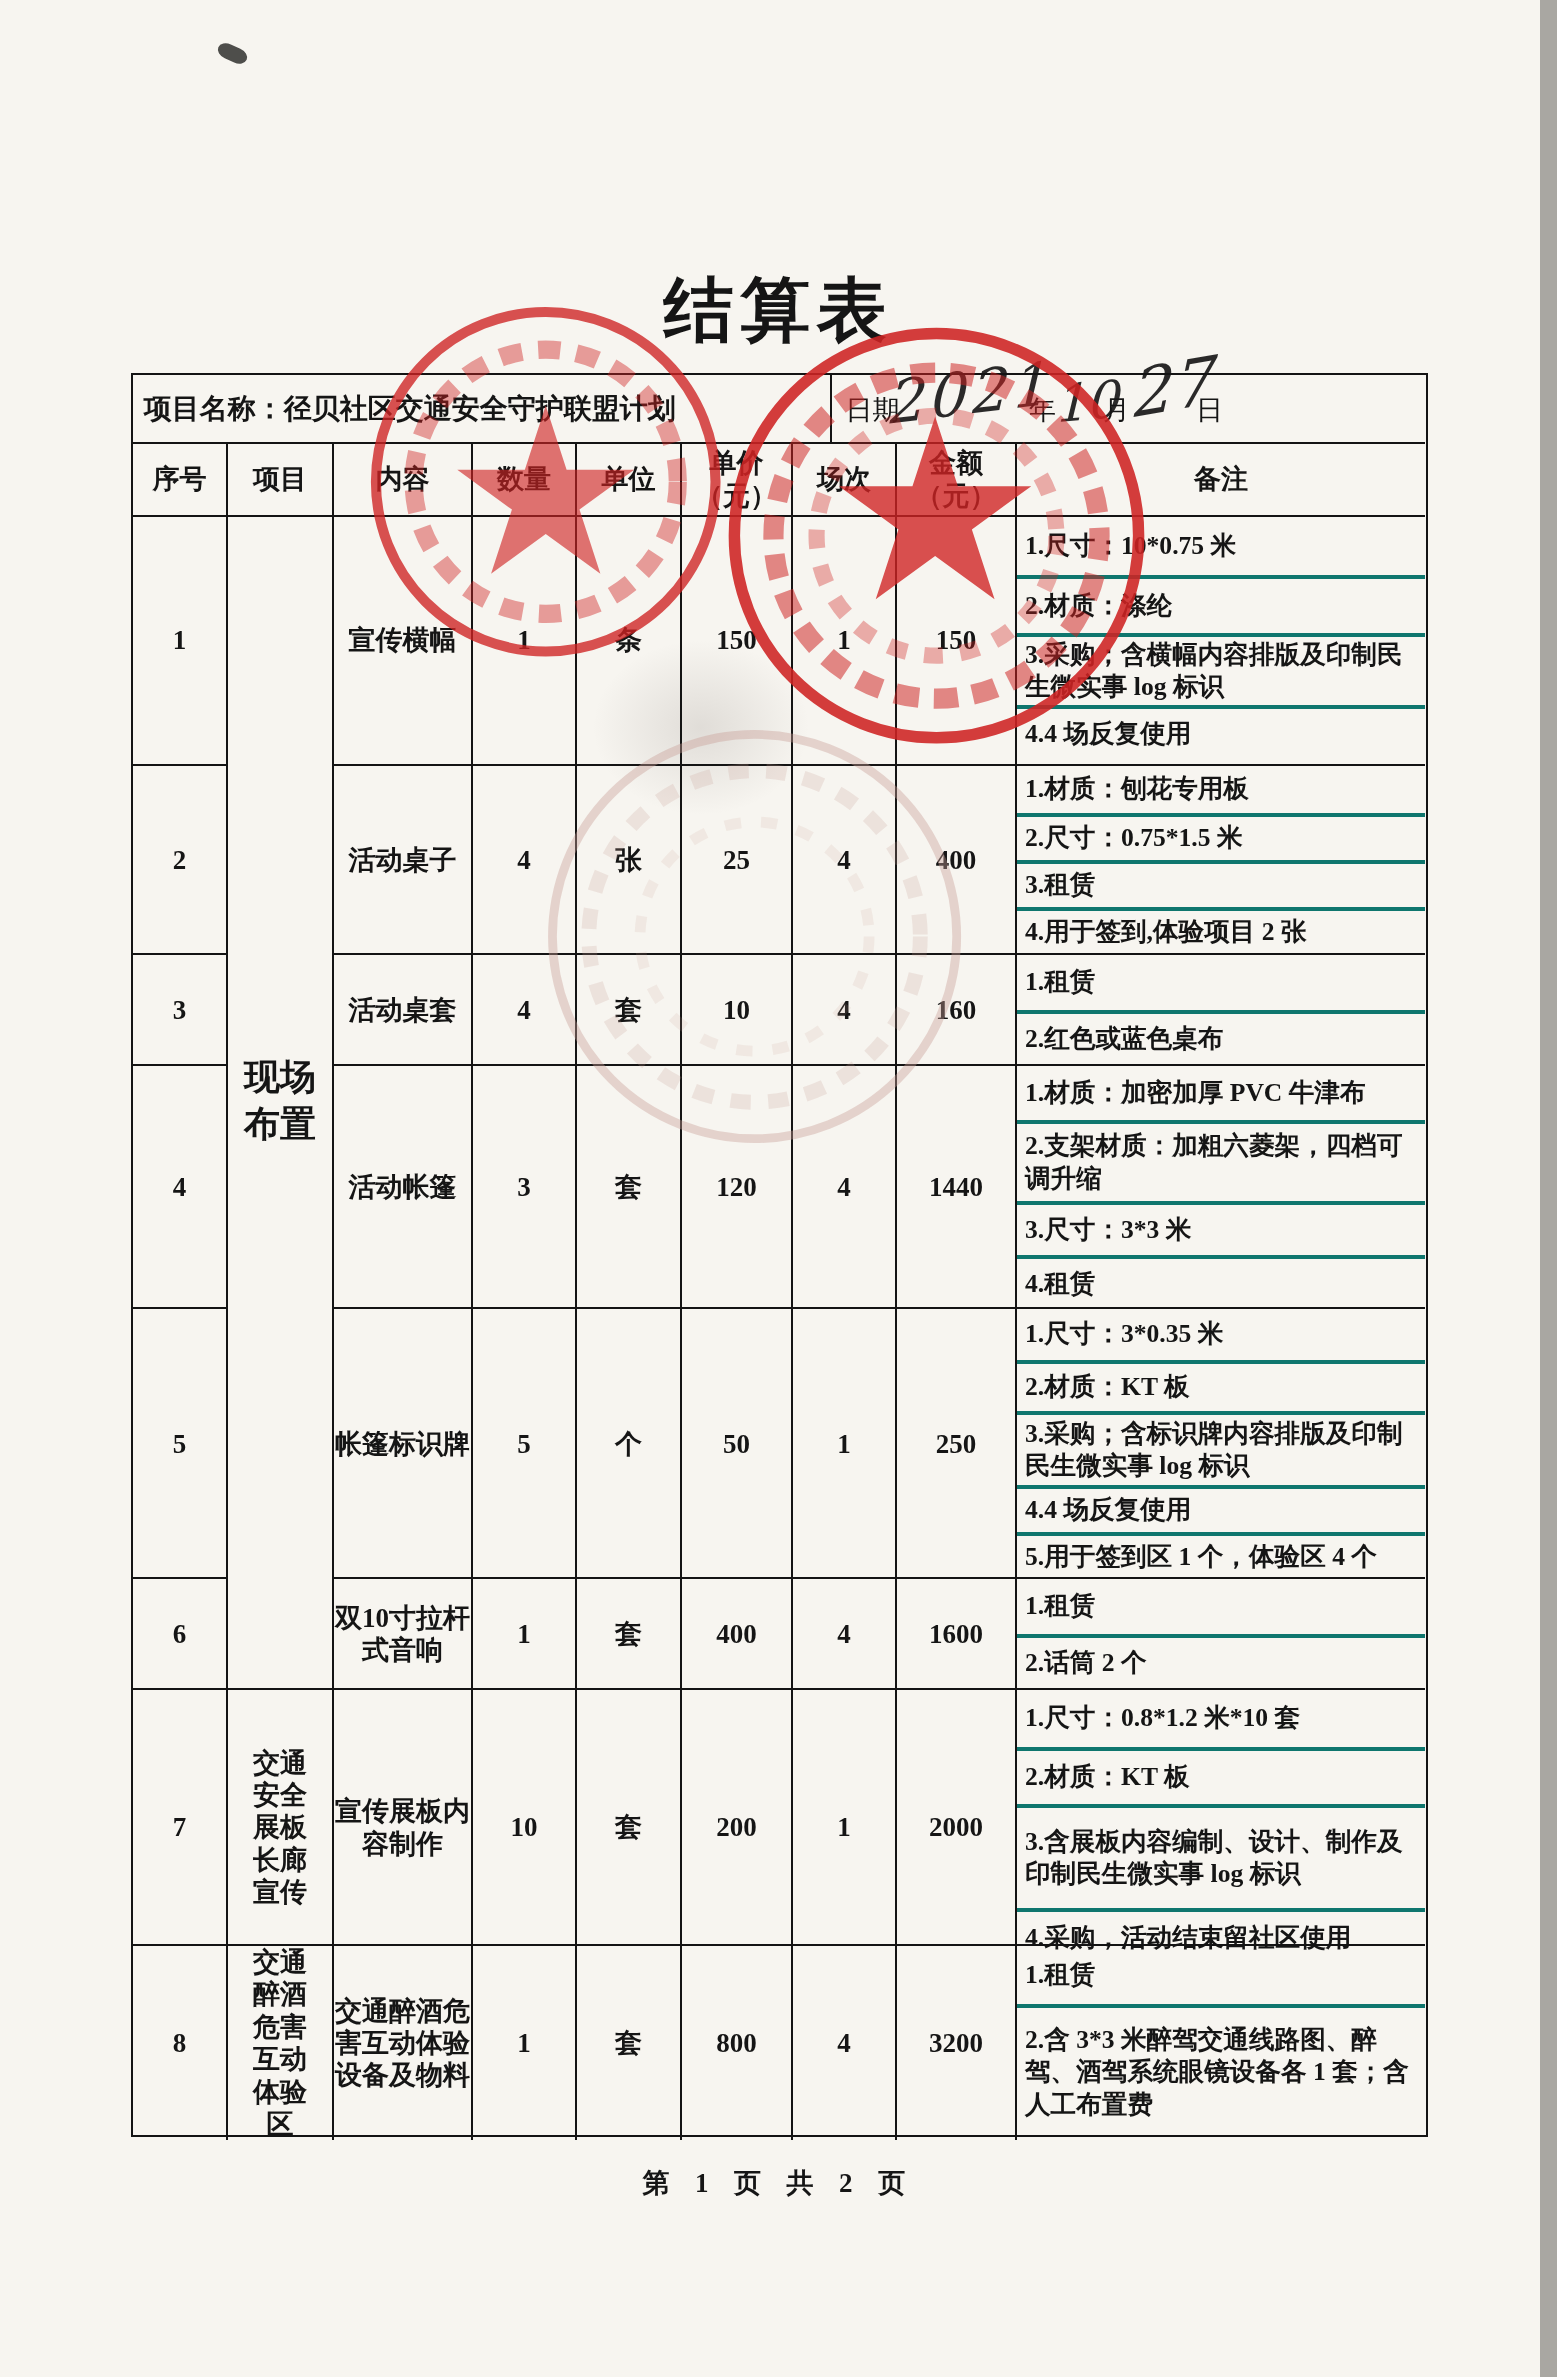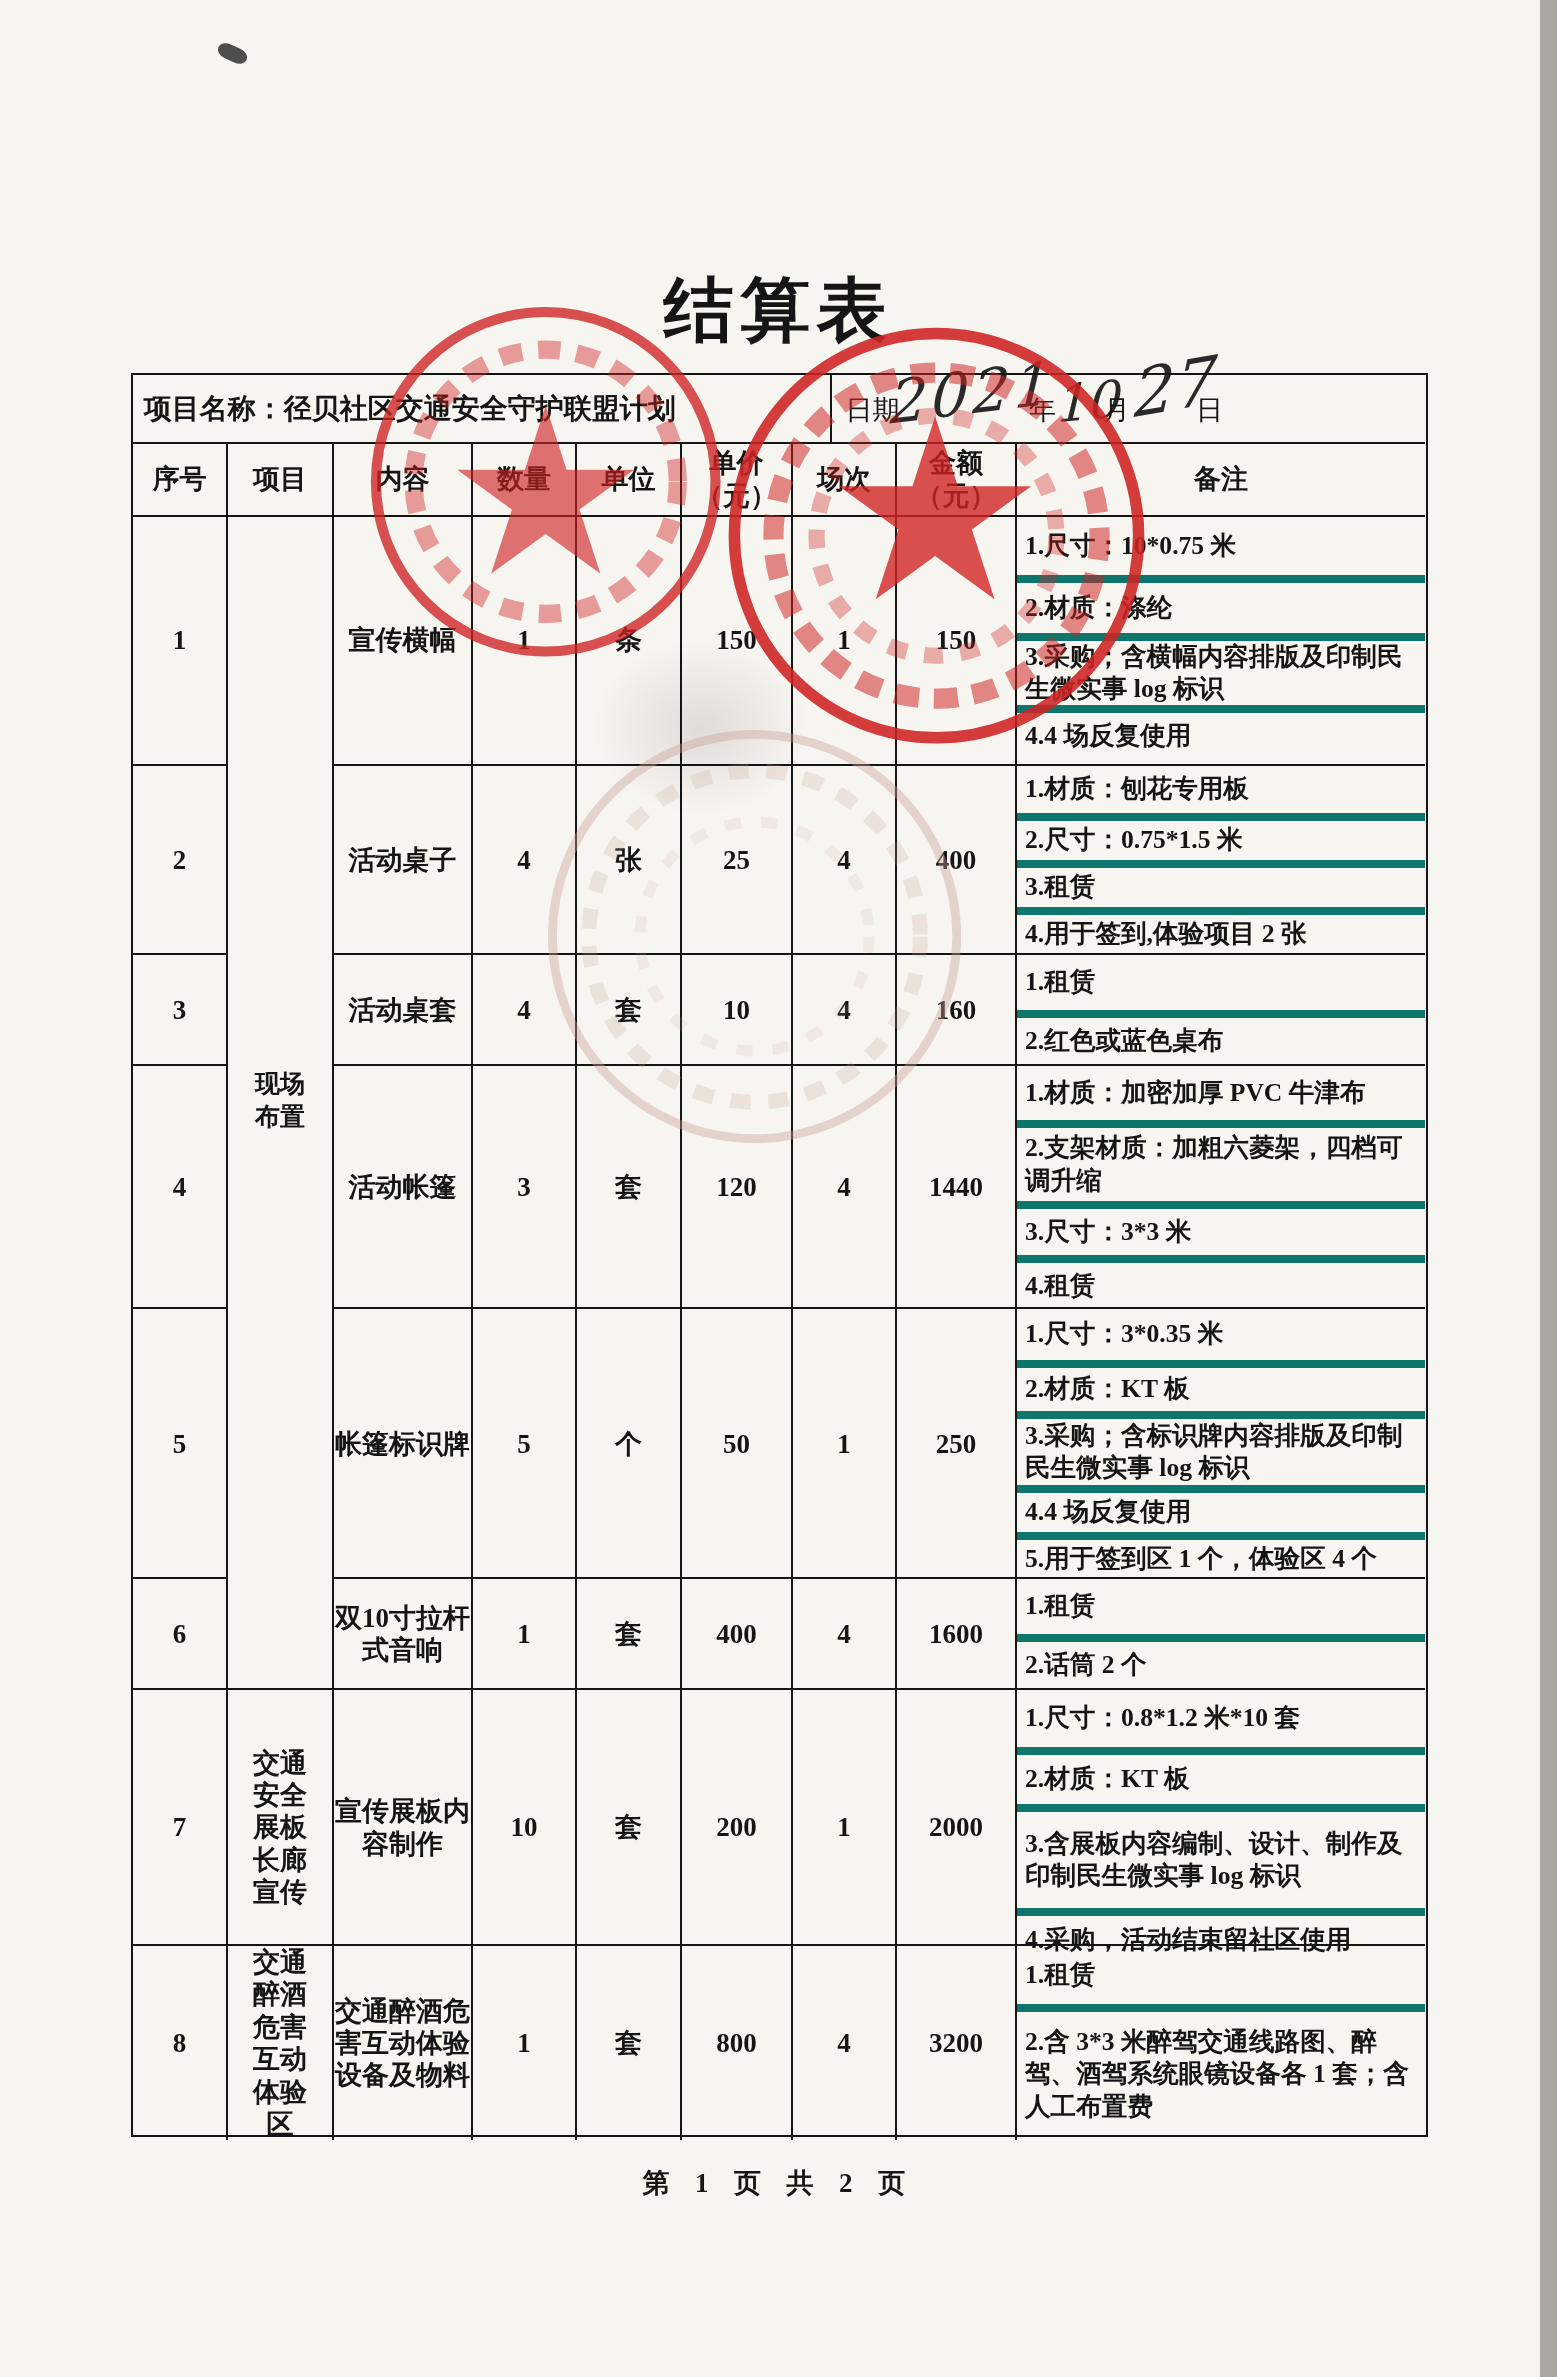--- a/index.html
+++ b/index.html
@@ -24,28 +24,28 @@
   .row-head{grid-template-columns:93px 106px 139px 104px 105px 111px 104px 120px 410px;height:73px;}
   .trow{grid-template-columns:93px 106px 139px 104px 105px 111px 104px 120px 410px;}
   .c{box-sizing:border-box;border-left:2px solid #141414;border-top:2px solid #141414;
      display:flex;align-items:center;justify-content:center;text-align:center;
      font-weight:700;font-size:27px;line-height:1.2;}
   .grid .c:first-child{border-left:none;}
   .row-top .c{border-top:none;justify-content:flex-start;text-align:left;}
   .no-top{border-top:none !important;}
   .projcell{padding:0 17.5px;}
   .bz{display:block;padding:0;text-align:left;}
-  .sub{box-sizing:border-box;border-top:8px solid #0f766e;display:flex;align-items:center;
+  .sub{box-sizing:border-box;border-top:4px solid #0f766e;display:flex;align-items:center;
        padding:2.7px 8px;font-weight:700;font-size:25.6px;line-height:1.26;}
   .sub:first-child{border-top:none;}
   .name-cell{padding-left:10.8px;font-size:28px;}
   .tbody{position:relative;}
   .merge-label{position:absolute;left:93px;top:0;width:108px;height:1171px;
     display:flex;align-items:center;justify-content:center;text-align:center;
-    font-weight:700;font-size:25px;line-height:1.3;padding:0 17.5px;box-sizing:border-box;pointer-events:none;}
+    font-weight:700;font-size:36px;line-height:1.3;padding:0 17.5px;box-sizing:border-box;pointer-events:none;}
   .datecell{position:relative;}
   .dlabel{position:absolute;font-weight:400;font-size:27px;top:19px;}
   .hw{position:absolute;font-family:"DejaVu Serif",serif;font-style:italic;font-weight:400;color:#141414;opacity:.9;}
   .hw-year{left:58px;top:-17.5px;font-size:59px;transform:rotate(-7deg) skewX(-10deg);letter-spacing:4px;}
   .hw-month{left:226px;top:-4px;font-size:51px;transform:rotate(-5deg) skewX(-8deg);}
   .hw-day{left:302px;top:-27px;font-size:65px;transform:rotate(-10deg) skewX(-12deg);letter-spacing:1.3px;}
   .footer{position:absolute;top:2165px;left:0;width:1557px;text-align:center;
     font-size:27px;font-weight:700;letter-spacing:9.4px;}
   .seals{position:absolute;left:0;top:0;pointer-events:none;}
 </style>

